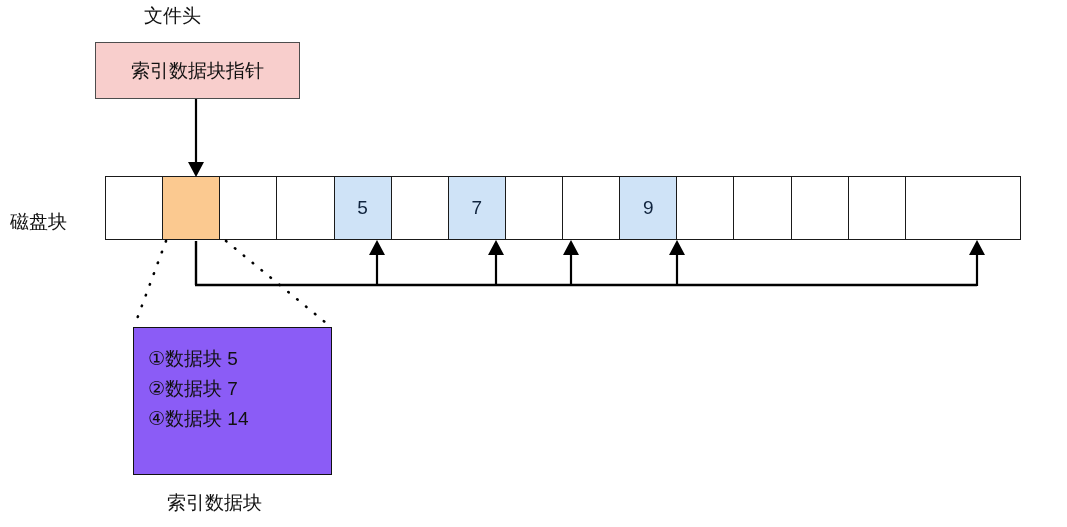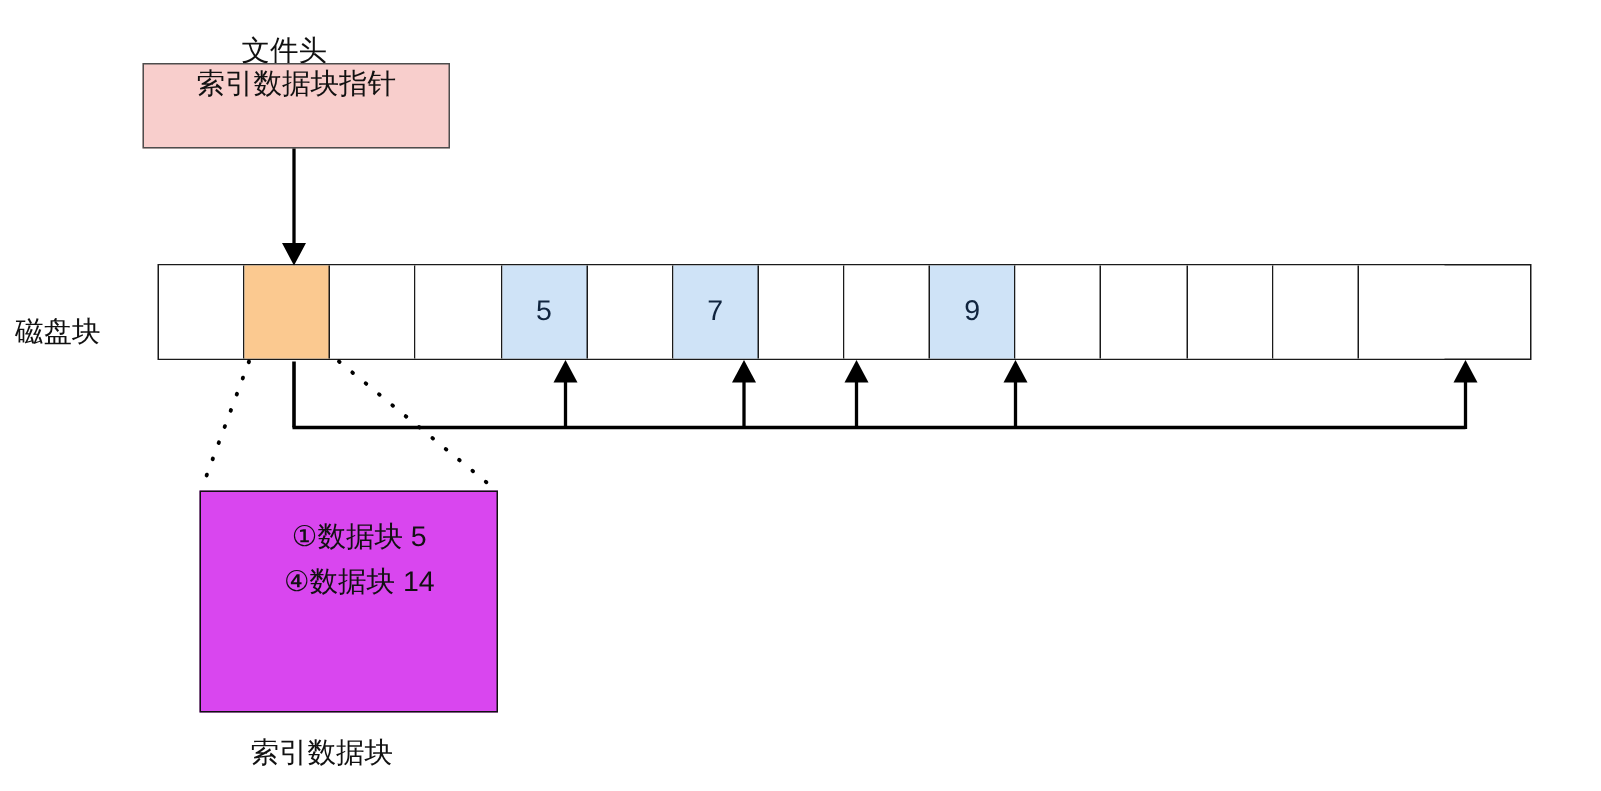--- a/index.html
+++ b/index.html
@@ -14,21 +14,21 @@
   
   .plain-label{
     font-size:19px;line-height:1;color:#111111;white-space:nowrap;
   }
 
   
   .header-box{
     box-sizing:border-box;
     background:#f8cecc;
     border:1.6px solid #4d4d4d;
-    display:flex;justify-content:center;
+    display:flex;align-items:center;justify-content:center;
     font-size:19px;color:#111111;white-space:nowrap;
   }
 
   
   .disk-strip{
     box-sizing:border-box;
     display:flex;
     border:1.8px solid #1a1a1a;
     background:#ffffff;
   }
@@ -40,38 +40,37 @@
     background:#ffffff;
   }
   .disk-cell:last-child{border-right:none;}
   .disk-cell.orange{background:#fbc990;}
   .disk-cell.blue{background:#cfe3f7;}
 
   
   .index-box{
     box-sizing:border-box;
     border:1.8px solid #111111;
-    background:#d946ef;
+    background:#8b5cf6;
     padding:16px 0 0 14px;
-    text-align:center;
   }
   .index-line{
     font-size:19px;line-height:30px;color:#111111;white-space:nowrap;
   }
 
   
   #connectors{position:absolute;left:0;top:0;width:1067px;height:527px;
     pointer-events:none;}
 </style>
 </head>
 <body>
 
 <div id="diagram-root">
 
-  <div class="abs plain-label" style="left:161px;top:6px;margin-top:19px;">文件头</div>
+  <div class="abs plain-label" style="left:144px;top:6px;">文件头</div>
 
   <div class="abs header-box" style="left:95px;top:42px;width:205px;height:57px;">
     <span>索引数据块指针</span>
   </div>
 
   <div class="abs plain-label" style="left:10px;top:212px;">磁盘块</div>
 
   <div class="abs disk-strip" id="disk-strip" style="left:105px;top:176px;width:916px;height:64px;">
       <div class="disk-cell" style="width: 6.25%;"></div>
       <div class="disk-cell orange" style="width: 6.25%;"></div>
@@ -85,20 +84,21 @@
       <div class="disk-cell blue" style="width: 6.25%;">9</div>
       <div class="disk-cell" style="width: 6.25%;"></div>
       <div class="disk-cell" style="width: 6.25%;"></div>
       <div class="disk-cell" style="width: 6.25%;"></div>
       <div class="disk-cell" style="width: 6.25%;"></div>
       <div class="disk-cell" style="width: 6.25%;"></div>
     </div>
 
   <div class="abs index-box" id="index-box" style="left:133px;top:327px;width:199px;height:148px;">
       <div class="index-line"><span>①</span><span>数据块 5</span></div>
+      <div class="index-line"><span>②</span><span>数据块 7</span></div>
       <div class="index-line"><span>④</span><span>数据块 14</span></div>
     </div>
 
   <div class="abs plain-label" style="left:167px;top:493px;">索引数据块</div>
 
   <svg id="connectors" viewBox="0 0 1067 527">
     <defs>
       <marker id="arrowDown" markerWidth="10" markerHeight="10" refX="2.2" refY="5" orient="auto" markerUnits="strokeWidth">
         <path d="M0,0 L4.4,5 L0,10 L2.2,5 Z" fill="#000"></path>
       </marker>

